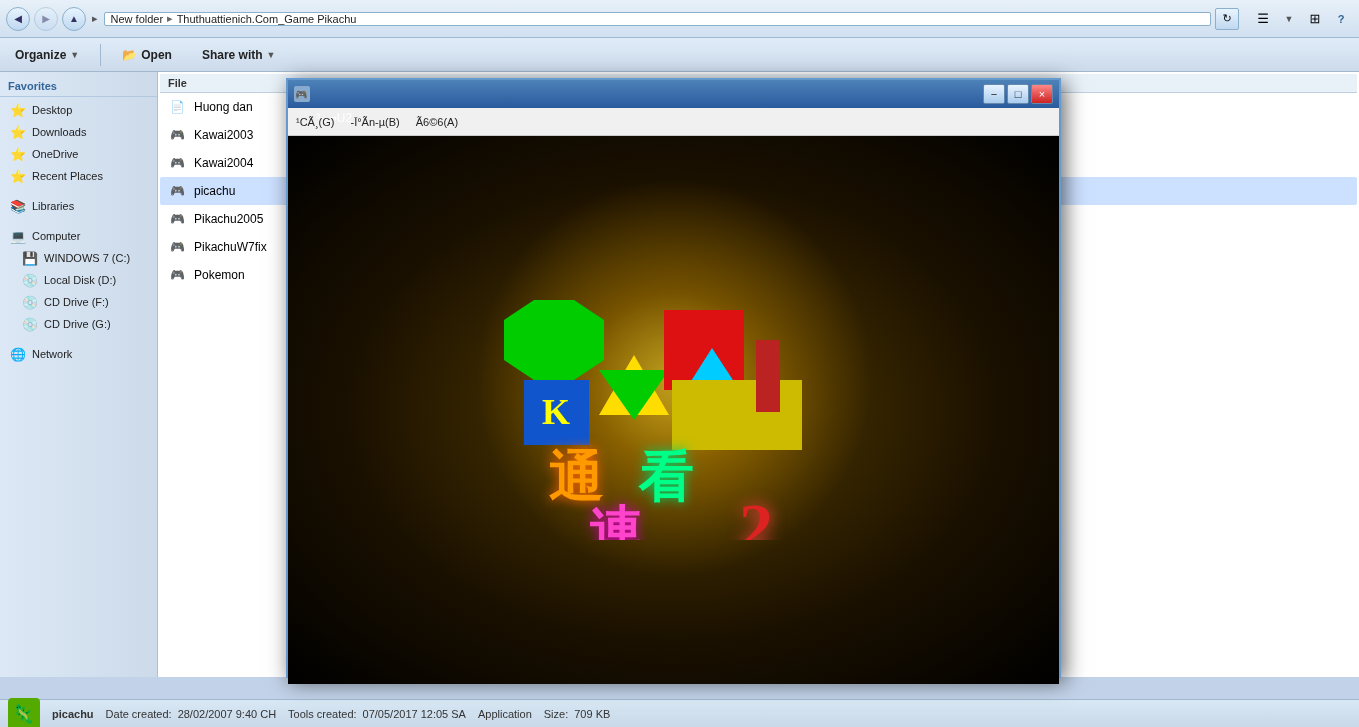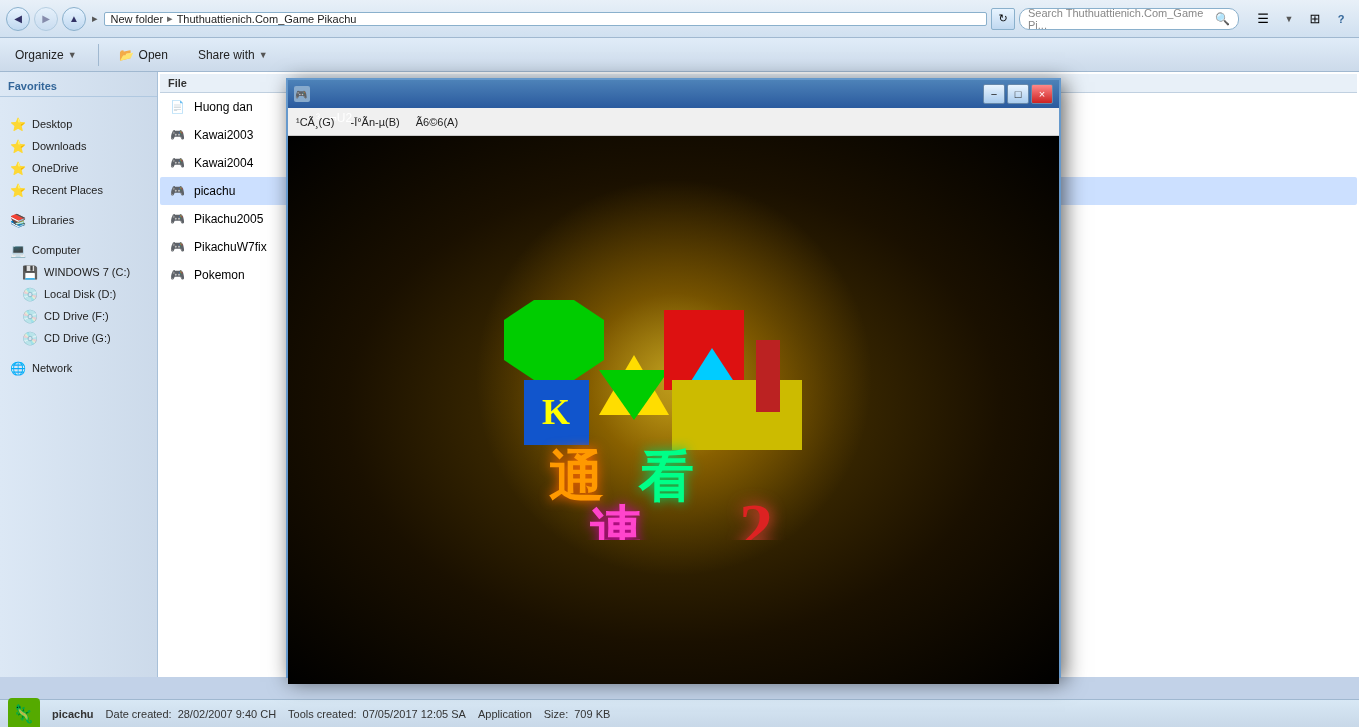--- a/index.html
+++ b/index.html
@@ -108,20 +108,21 @@
 
     
     .toolbar {
       background: linear-gradient(to bottom, #e0ecf8, #ccdaea);
       height: 34px;
       display: flex;
       align-items: center;
       padding: 0 6px;
       gap: 12px;
       border-bottom: 1px solid #a0b8d0;
+      font-weight: bold;
     }
 
     .toolbar-btn {
       display: flex;
       align-items: center;
       gap: 4px;
       padding: 3px 8px;
       background: transparent;
       border: 1px solid transparent;
       border-radius: 3px;
@@ -154,21 +155,21 @@
     .sidebar-section {
       margin-bottom: 8px;
     }
 
     .sidebar-header {
       padding: 4px 8px;
       font-size: 11px;
       font-weight: bold;
       color: #336699;
       border-bottom: 1px solid #b0c8e0;
-      margin-bottom: 16px;
+      margin-bottom: 2px;
     }
 
     .sidebar-item {
       display: flex;
       align-items: center;
       gap: 6px;
       padding: 3px 10px;
       font-size: 11px;
       color: #222;
       cursor: pointer;
@@ -393,24 +394,20 @@
     <div class="nav-btn">◀</div>
     <div class="nav-btn" style="opacity:0.5;">▶</div>
     <div class="nav-btn">▲</div>
     <div style="font-size:11px;color:#555;margin:0 2px;">▸</div>
     <div class="breadcrumb-bar">
       <span>New folder</span>
       <span class="breadcrumb-arrow"> ▸ </span>
       <span>Thuthuattienich.Com_Game Pikachu</span>
     </div>
     <div class="refresh-btn">↻</div>
-    <div class="search-bar">
-      <span style="font-size:11px;color:#888;">Search Thuthuattienich.Com_Game Pi...</span>
-      <span style="margin-left:auto;font-size:12px;color:#336699;">🔍</span>
-    </div>
     <div style="display:flex;gap:2px;margin-left:8px;">
       <div class="view-btn">☰</div>
       <div class="view-btn">
           <span class="dropdown-arrow">▼</span>
         </div>
       <div class="view-btn">⊞</div>
       <div class="view-btn" style="font-size:11px;color:#336699;font-weight:bold;">?</div>
     </div>
   </div>
 

